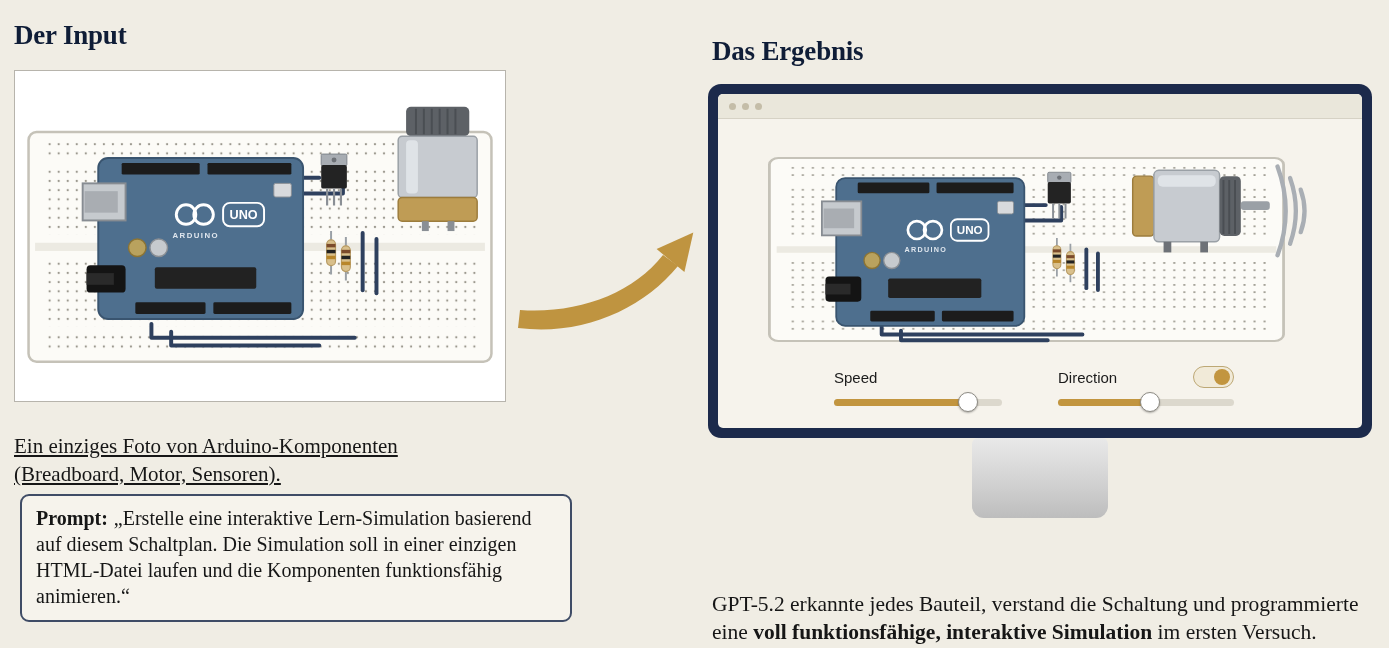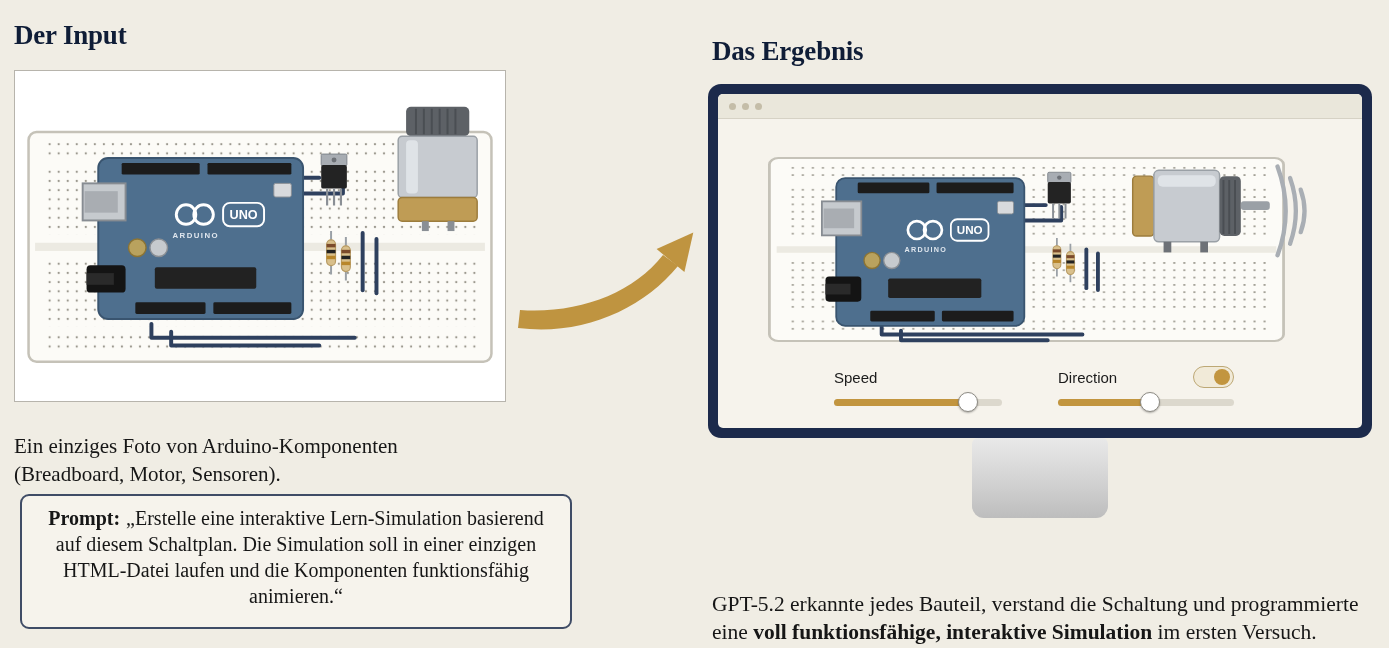--- a/index.html
+++ b/index.html
@@ -2,22 +2,22 @@
 <html><head>
 <meta charset="utf-8">
 <style>
   html,body{margin:0;padding:0;background:#f0ede4;}
   .canvas{position:relative;width:1389px;height:648px;background:#f0ede4;font-family:"Liberation Serif",serif;color:#161616;overflow:hidden;}
   .section-title{position:absolute;font-family:Liberation Serif, serif;font-weight:700;font-size:27px;color:#0f1d37;margin:0;letter-spacing:-0.2px;}
   #input-title{left:14px;top:20px;}
   #result-title{left:712px;top:36px;}
 
   .photo-frame{position:absolute;left:14px;top:70px;width:492px;height:332px;background:#ffffff;border:1px solid #b7b4ac;box-sizing:border-box;display:flex;align-items:center;justify-content:center;}
-  .input-caption{position:absolute;left:14px;top:412px;width:470px;font-size:21px;line-height:1.32;}
-  .prompt-box{position:absolute;left:20px;top:494px;width:552px;box-sizing:border-box;border:2px solid #3f4c66;border-radius:9px;background:#f6f3ec;padding:9px 14px 18px;font-size:20px;line-height:1.3;text-align:center;}
+  .input-caption{position:absolute;left:14px;top:412px;width:470px;font-size:21px;line-height:1.32;text-decoration:underline;}
+  .prompt-box{position:absolute;left:20px;top:494px;width:552px;box-sizing:border-box;border:2px solid #3f4c66;border-radius:9px;background:#f6f3ec;padding:9px 14px 11px;font-size:20px;line-height:1.3;}
   .prompt-label{font-weight:700;margin-right:6px;}
 
   .arrow-wrap{position:absolute;left:512px;top:206px;width:195px;height:135px;}
 
   .monitor{position:absolute;left:708px;top:84px;width:664px;height:354px;background:#1c2a4b;border-radius:13px;padding:10px;box-sizing:border-box;}
   .screen{position:relative;width:100%;height:100%;background:#f6f3ec;border-radius:5px;overflow:hidden;}
   .browser-bar{position:absolute;left:0;top:0;right:0;height:25px;background:#eae7db;border-bottom:1px solid #d6d2c5;display:flex;align-items:center;gap:6px;padding-left:11px;box-sizing:border-box;}
   .window-dot{width:7px;height:7px;border-radius:50%;background:#c4bda8;}
   .sim-scene{position:absolute;left:42px;top:30px;width:560px;}
 

